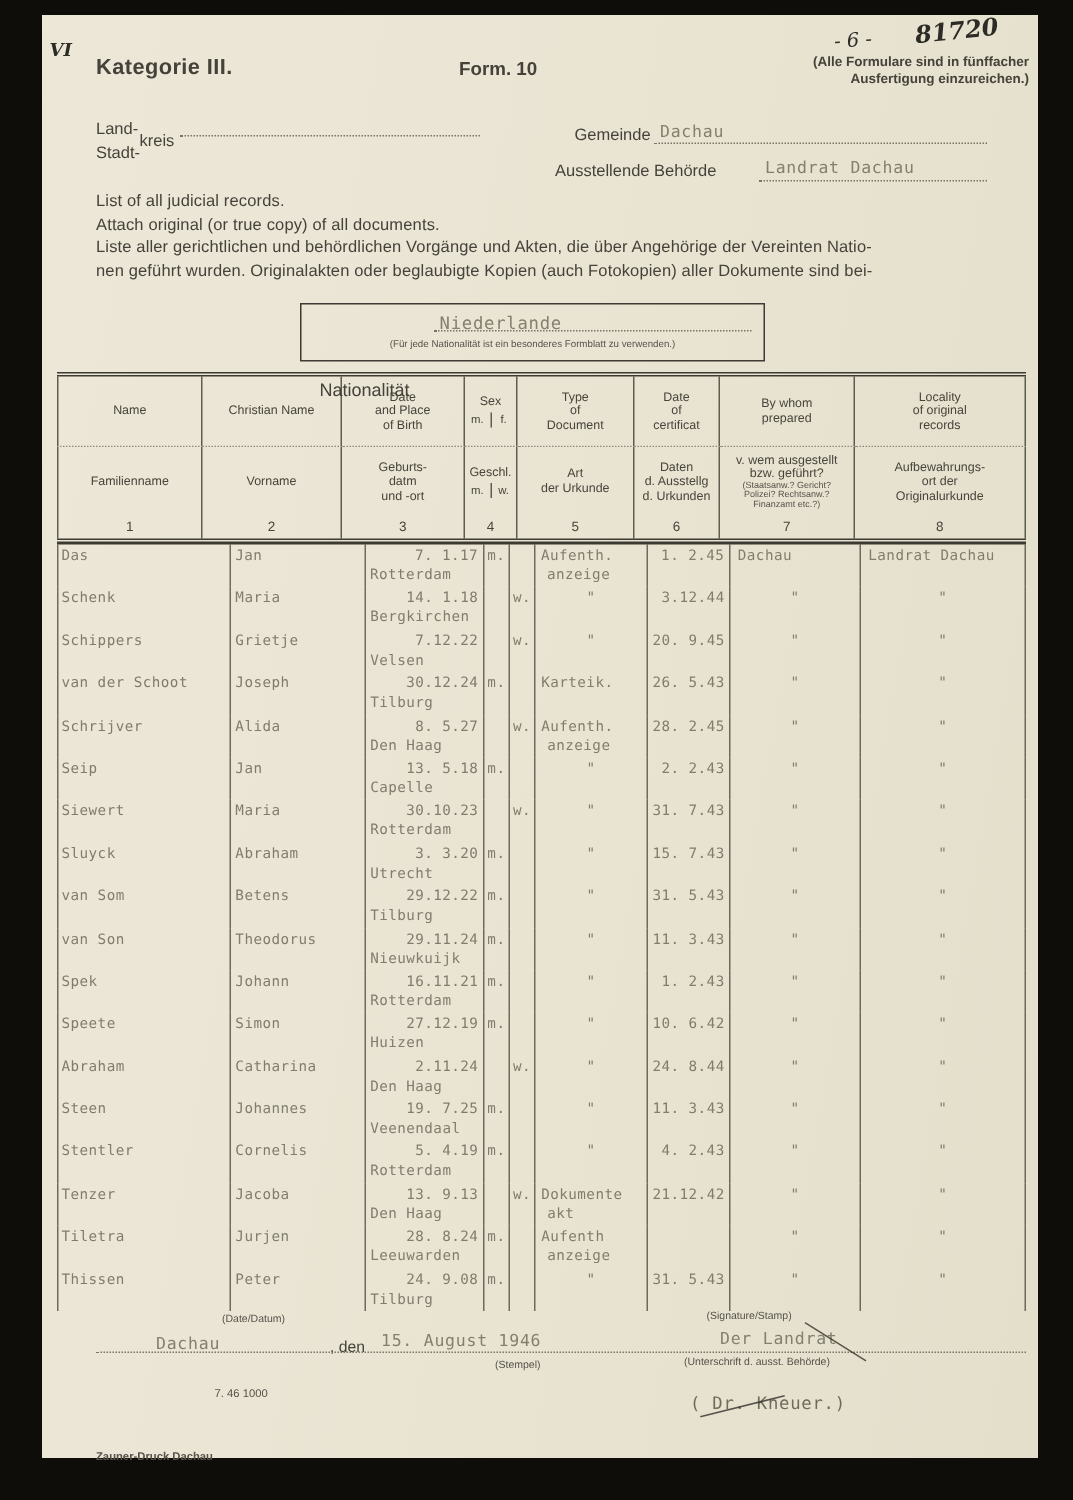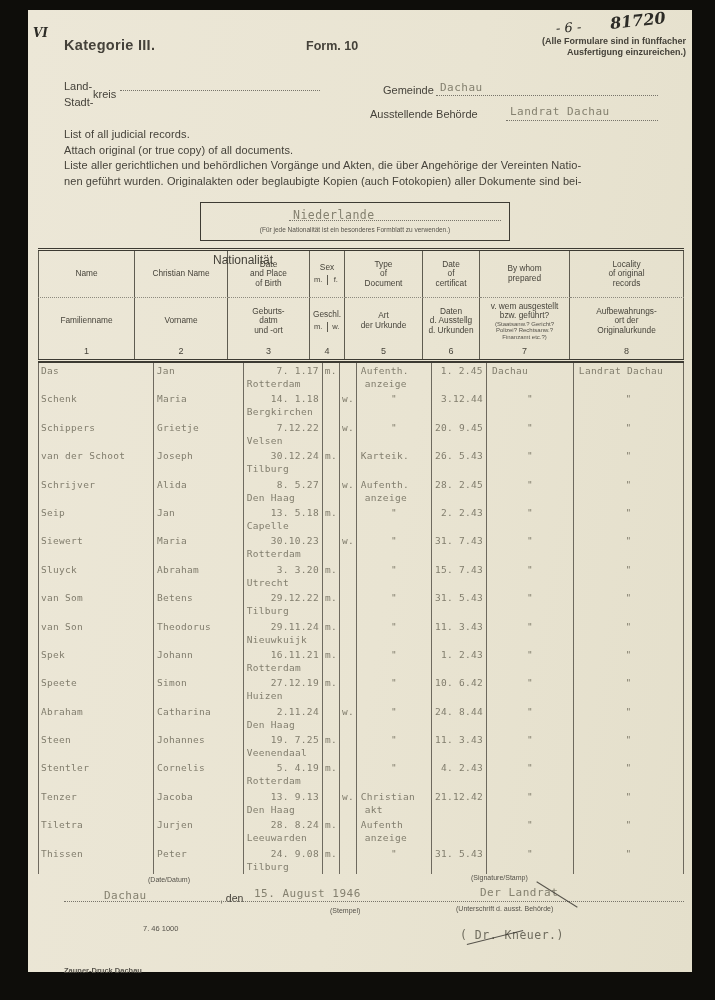--- a/index.html
+++ b/index.html
@@ -472,21 +472,21 @@
         <div class="trow">
           <div class="c c1 tw">Tenzer</div>
           <div class="c c2 tw">Jacoba</div>
           <div class="c c3 tw">
             <div class="bdate">13. 9.13</div>
             <div class="bplace">Den Haag</div>
           </div>
           <div class="c c4m tw"></div>
           <div class="c c4w tw">w.</div>
           <div class="c c5 tw">
-            <div class="tline">Christian</div>
+            <div class="tline">Dokumente</div>
             <div class="tline ind">akt</div>
           </div>
           <div class="c c6 tw">
             <div class="bdate">21.12.42</div>
           </div>
           <div class="c c7 tw ditto">"</div>
           <div class="c c8 tw ditto">"</div>
         </div>
         <div class="trow">
           <div class="c c1 tw">Tiletra</div>

